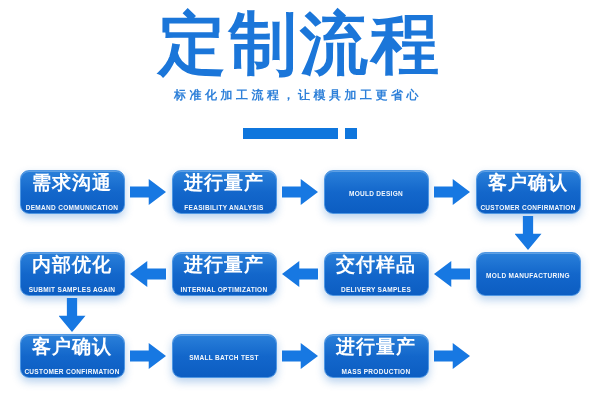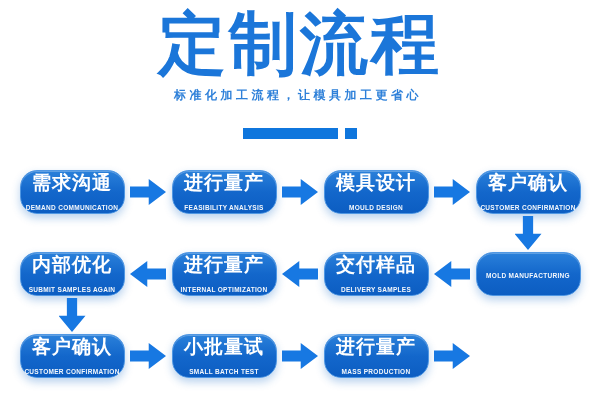--- a/index.html
+++ b/index.html
@@ -25,21 +25,21 @@
     width:561px;margin:31px auto 0;display:grid;
     grid-template-columns:105px 47px 105px 47px 105px 47px 105px;
     grid-template-rows:44px 38px 44px 38px 44px;
     align-items:center;justify-items:center;
   }
   .c1{grid-column:1}.c2{grid-column:2}.c3{grid-column:3}.c4{grid-column:4}
   .c5{grid-column:5}.c6{grid-column:6}.c7{grid-column:7}
   .r1{grid-row:1}.r2{grid-row:2}.r3{grid-row:3}.r4{grid-row:4}.r5{grid-row:5}
   
   .box{
-    box-sizing:border-box;width:105px;height:44px;border-radius:17px;
+    box-sizing:border-box;width:105px;height:44px;border-radius:9px;
     border:1px solid #4f97e3;
     background:linear-gradient(180deg,#2a80da 0%,#1367cb 50%,#0c5dc2 100%);
     box-shadow:0 4px 8px rgba(23,105,200,.30), inset 0 1px 0 rgba(255,255,255,.25);
     display:flex;flex-direction:column;align-items:center;justify-content:center;
     color:#ffffff;text-align:center;gap:9px;
   }
   .box .zh{font-size:19px;font-weight:bold;letter-spacing:1px;line-height:1.02;white-space:nowrap;}
   .box .en{font-size:6.5px;font-weight:bold;letter-spacing:.3px;margin-top:3px;white-space:nowrap;opacity:.95;}
   
   .arrow{background:#1778e2;}
@@ -67,21 +67,20 @@
       <div class="zh">需求沟通</div>
       <div class="en">DEMAND COMMUNICATION</div>
     </div>
     <div class="arrow arrow-right r1 c2"></div>
     <div class="box r1 c3">
       <div class="zh">进行量产</div>
       <div class="en">FEASIBILITY ANALYSIS</div>
     </div>
     <div class="arrow arrow-right r1 c4"></div>
     <div class="box r1 c5">
-      <div class="zh">模具设计</div>
       <div class="en">MOULD DESIGN</div>
     </div>
     <div class="arrow arrow-right r1 c6"></div>
     <div class="box r1 c7">
       <div class="zh">客户确认</div>
       <div class="en">CUSTOMER CONFIRMATION</div>
     </div>
 
     <div class="arrow arrow-down r2 c7"></div>
 
@@ -105,21 +104,20 @@
     </div>
 
     <div class="arrow arrow-down r4 c1"></div>
 
     <div class="box r5 c1">
       <div class="zh">客户确认</div>
       <div class="en">CUSTOMER CONFIRMATION</div>
     </div>
     <div class="arrow arrow-right r5 c2"></div>
     <div class="box r5 c3">
-      <div class="zh">小批量试</div>
       <div class="en">SMALL BATCH TEST</div>
     </div>
     <div class="arrow arrow-right r5 c4"></div>
     <div class="box r5 c5">
       <div class="zh">进行量产</div>
       <div class="en">MASS PRODUCTION</div>
     </div>
     <div class="arrow arrow-right r5 c6"></div>
 
   </div>

